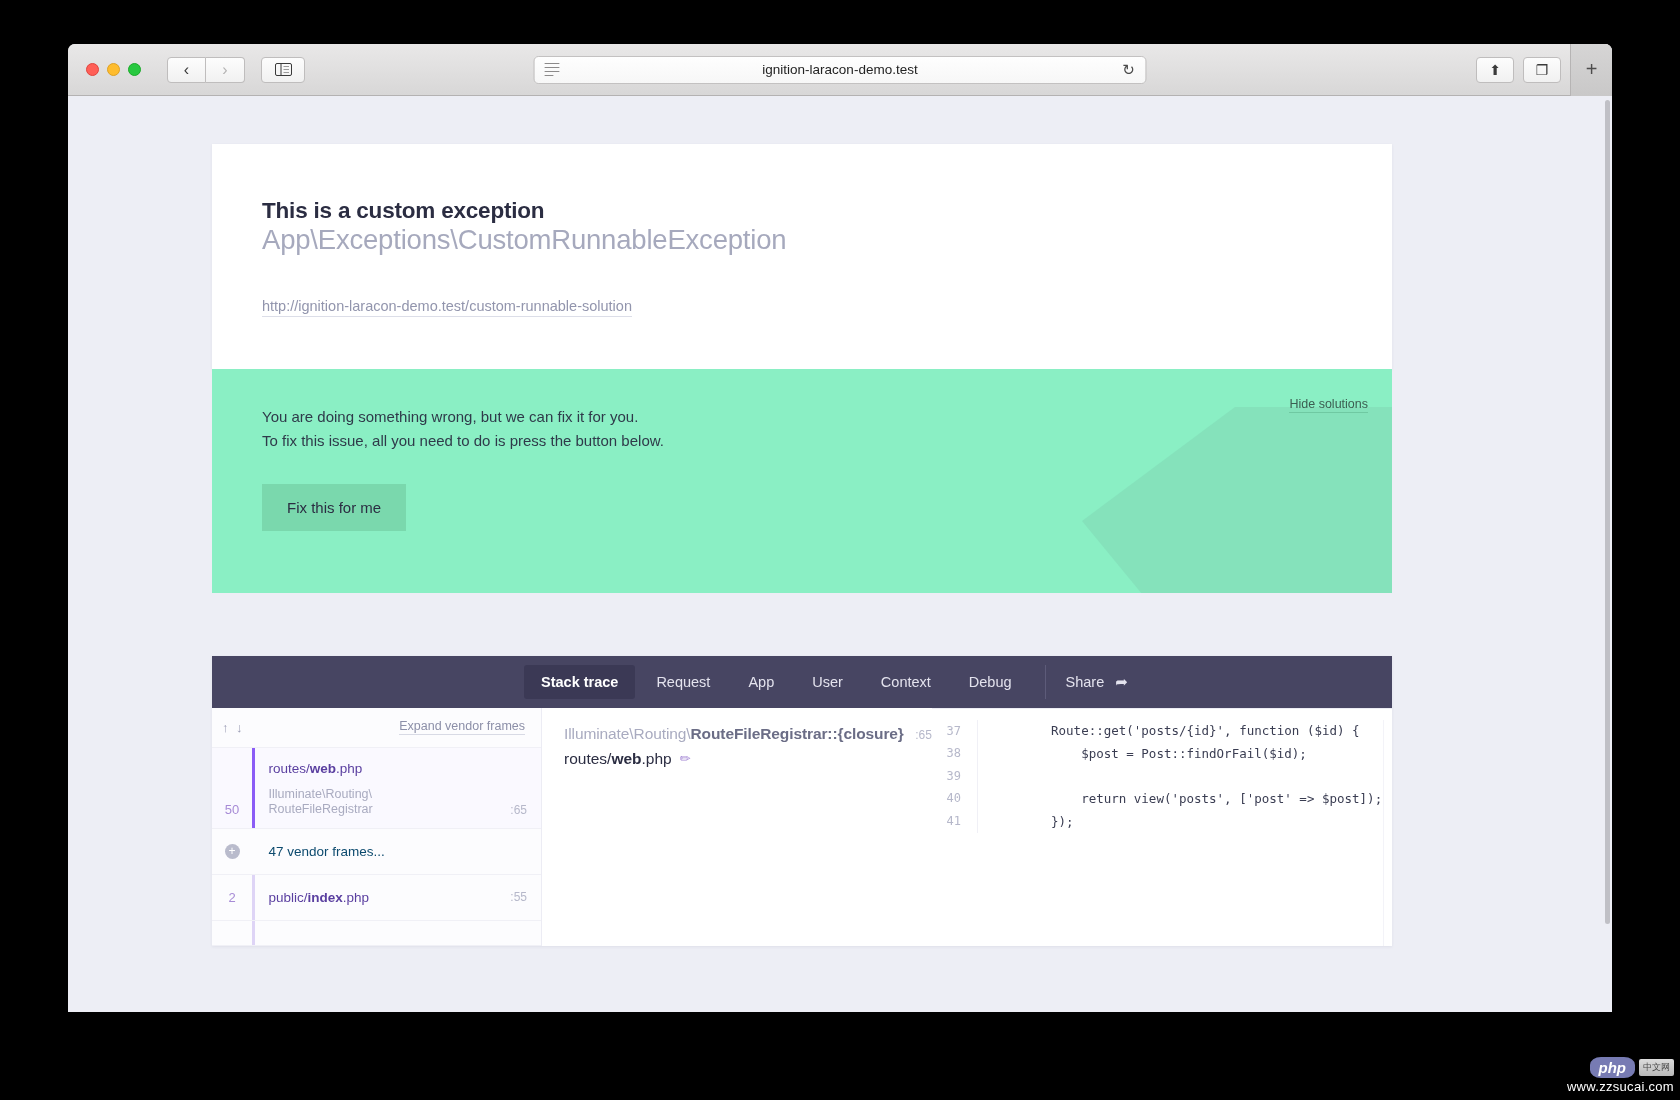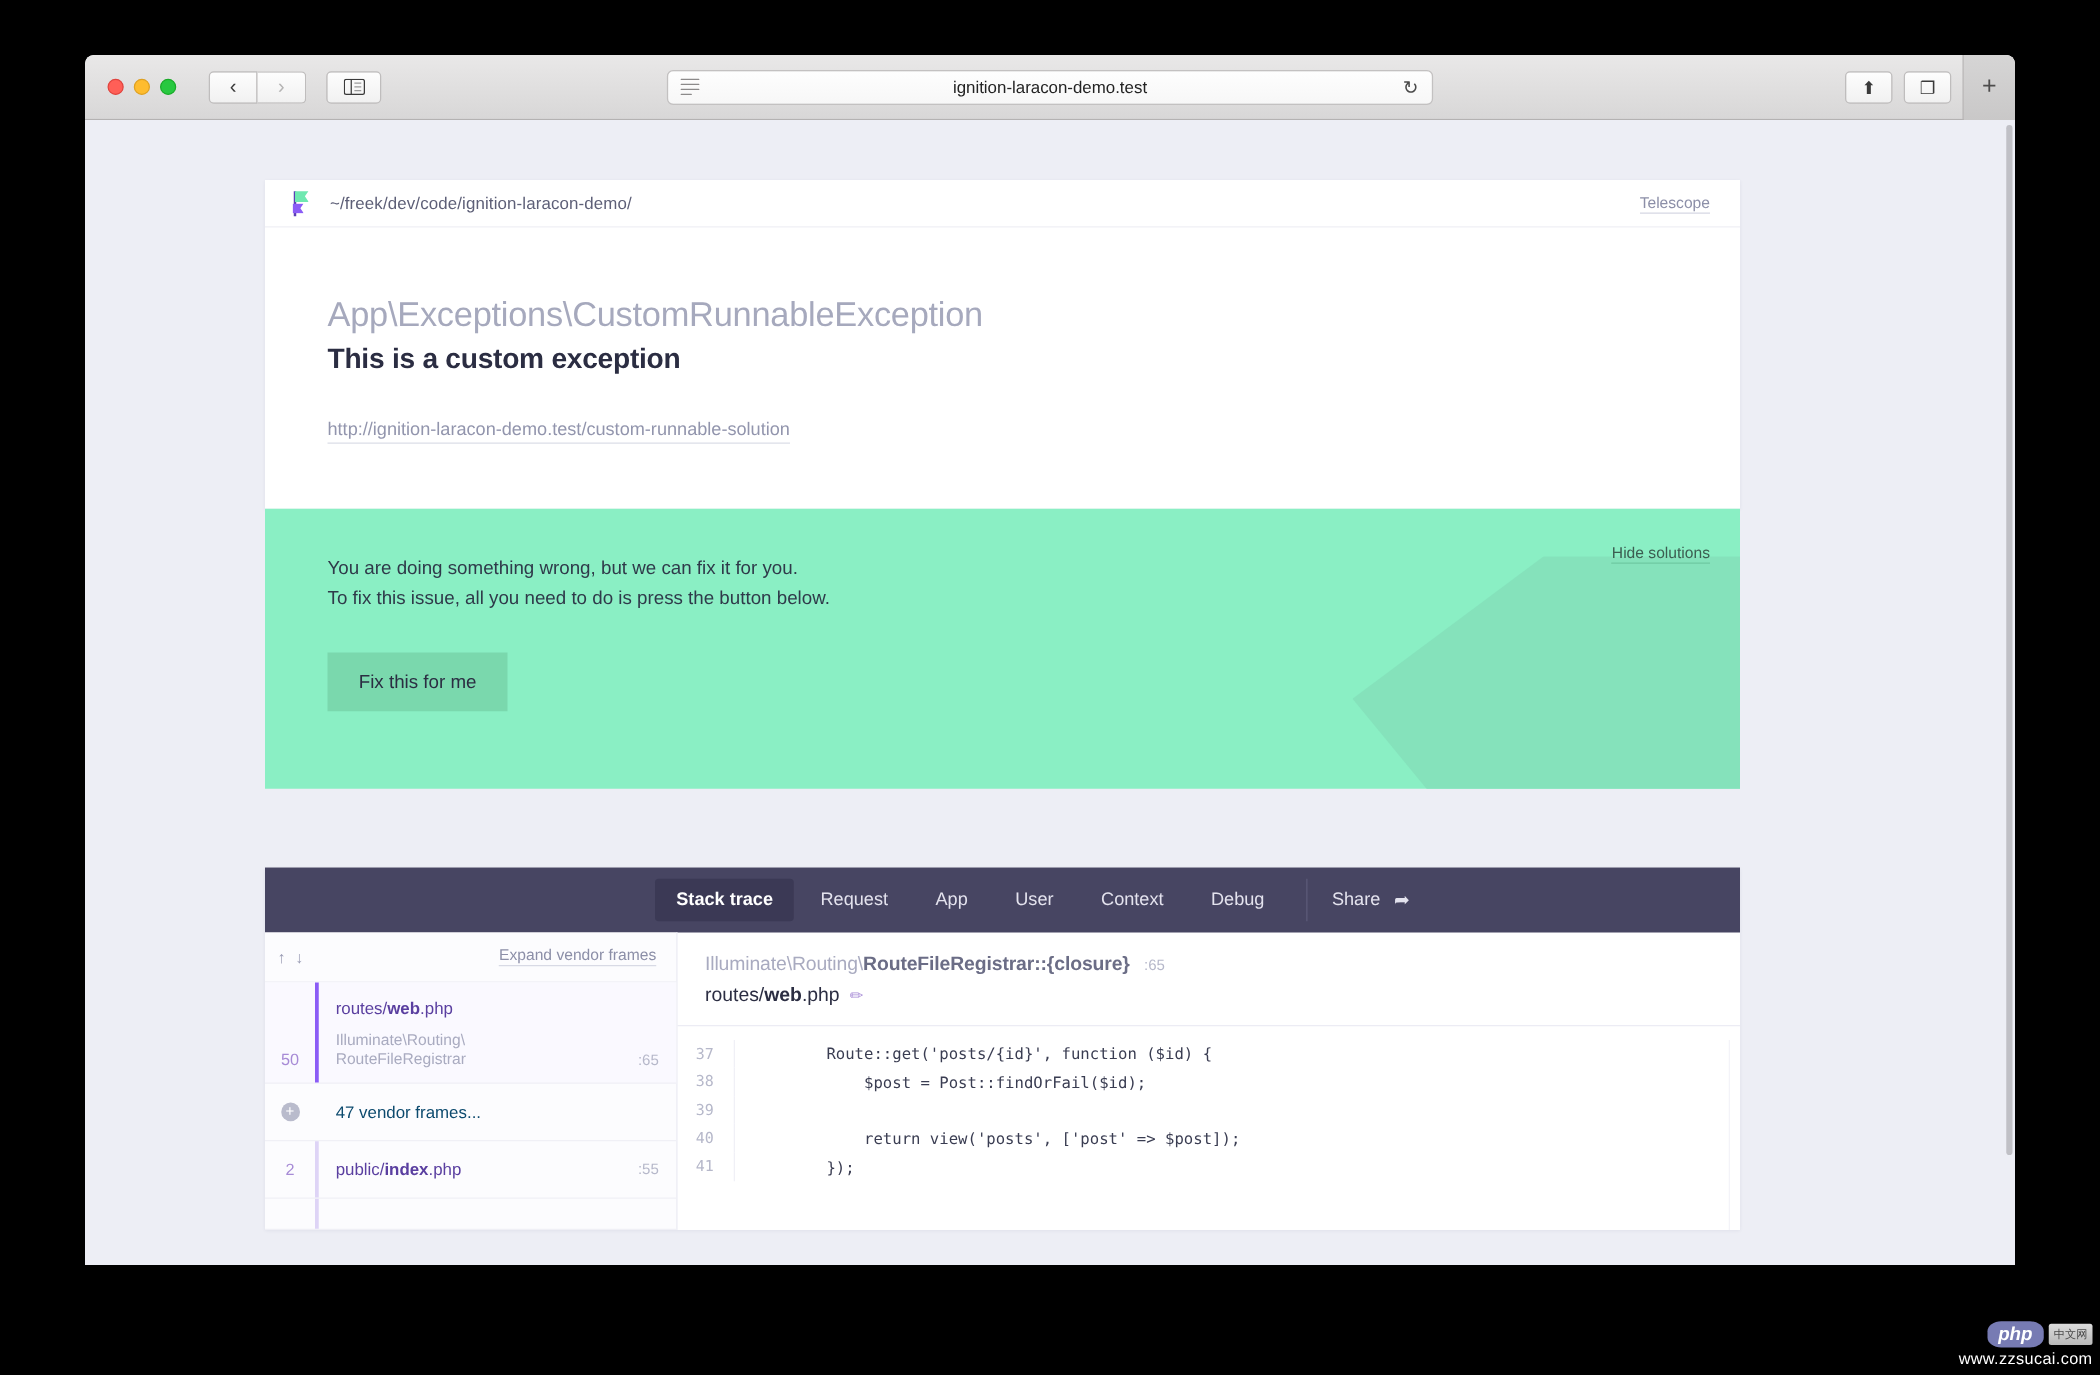--- a/index.html
+++ b/index.html
@@ -283,21 +283,21 @@
   }
   .vendor-icon {
     width: 15px; height: 15px; border-radius: 50%;
     background: #b9bbcc; color: #fff;
     font-size: 12px; line-height: 14px; text-align: center;
     margin: 0 auto;
   }
   .vendor-label { font-size: 13.5px; color: #0c4a6e; padding: 15px 0 0 14px; }
 
   
-  #code-col { flex: 1; display: flex; flex-direction: column; }
+  #code-col { flex: 1; display: flex; flex-direction: row; }
   #code-head { padding: 17px 0 14px 22px; }
   #code-frame-class { font-size: 15.5px; color: #a9abc0; letter-spacing: -.1px; }
   #code-frame-class b { color: #6b6d86; font-weight: 700; }
   #code-frame-lineno { font-size: 12px; color: #b6b8ca; margin-left: 7px; }
   #code-file {
     margin-top: 7px;
     font-size: 15.5px; color: #2b2d42;
     display: flex; align-items: center; gap: 8px;
   }
   #code-file b { font-weight: 700; }
@@ -400,33 +400,24 @@
         <span>+</span>
       </div>
     </div>
   </div>
 
   <div id="viewport">
 
     <div id="page">
 
       <div id="header-card">
-        <div id="path-bar">
-          <span id="ignition-logo">
-            <span class="pole"></span>
-              <span class="flag-top"></span>
-              <span class="flag-bot"></span>
-          </span>
-          <span id="path-text">~/freek/dev/code/ignition-laracon-demo/</span>
-          <span id="telescope-link">Telescope</span>
-        </div>
 
         <div id="exception-block">
+          <div id="exception-message">This is a custom exception</div>
           <div id="exception-class">App\Exceptions\CustomRunnableException</div>
-          <div id="exception-message">This is a custom exception</div>
           <a id="exception-url">http://ignition-laracon-demo.test/custom-runnable-solution</a>
         </div>
       </div>
 
       <div id="solution-card">
         <div id="solution-deco"></div>
         <span id="hide-solutions">Hide solutions</span>
         <div class="solution-line">You are doing something wrong, but we can fix it for you.</div>
         <div class="solution-line">To fix this issue, all you need to do is press the button below.</div>
         <button id="fix-button">Fix this for me</button>

